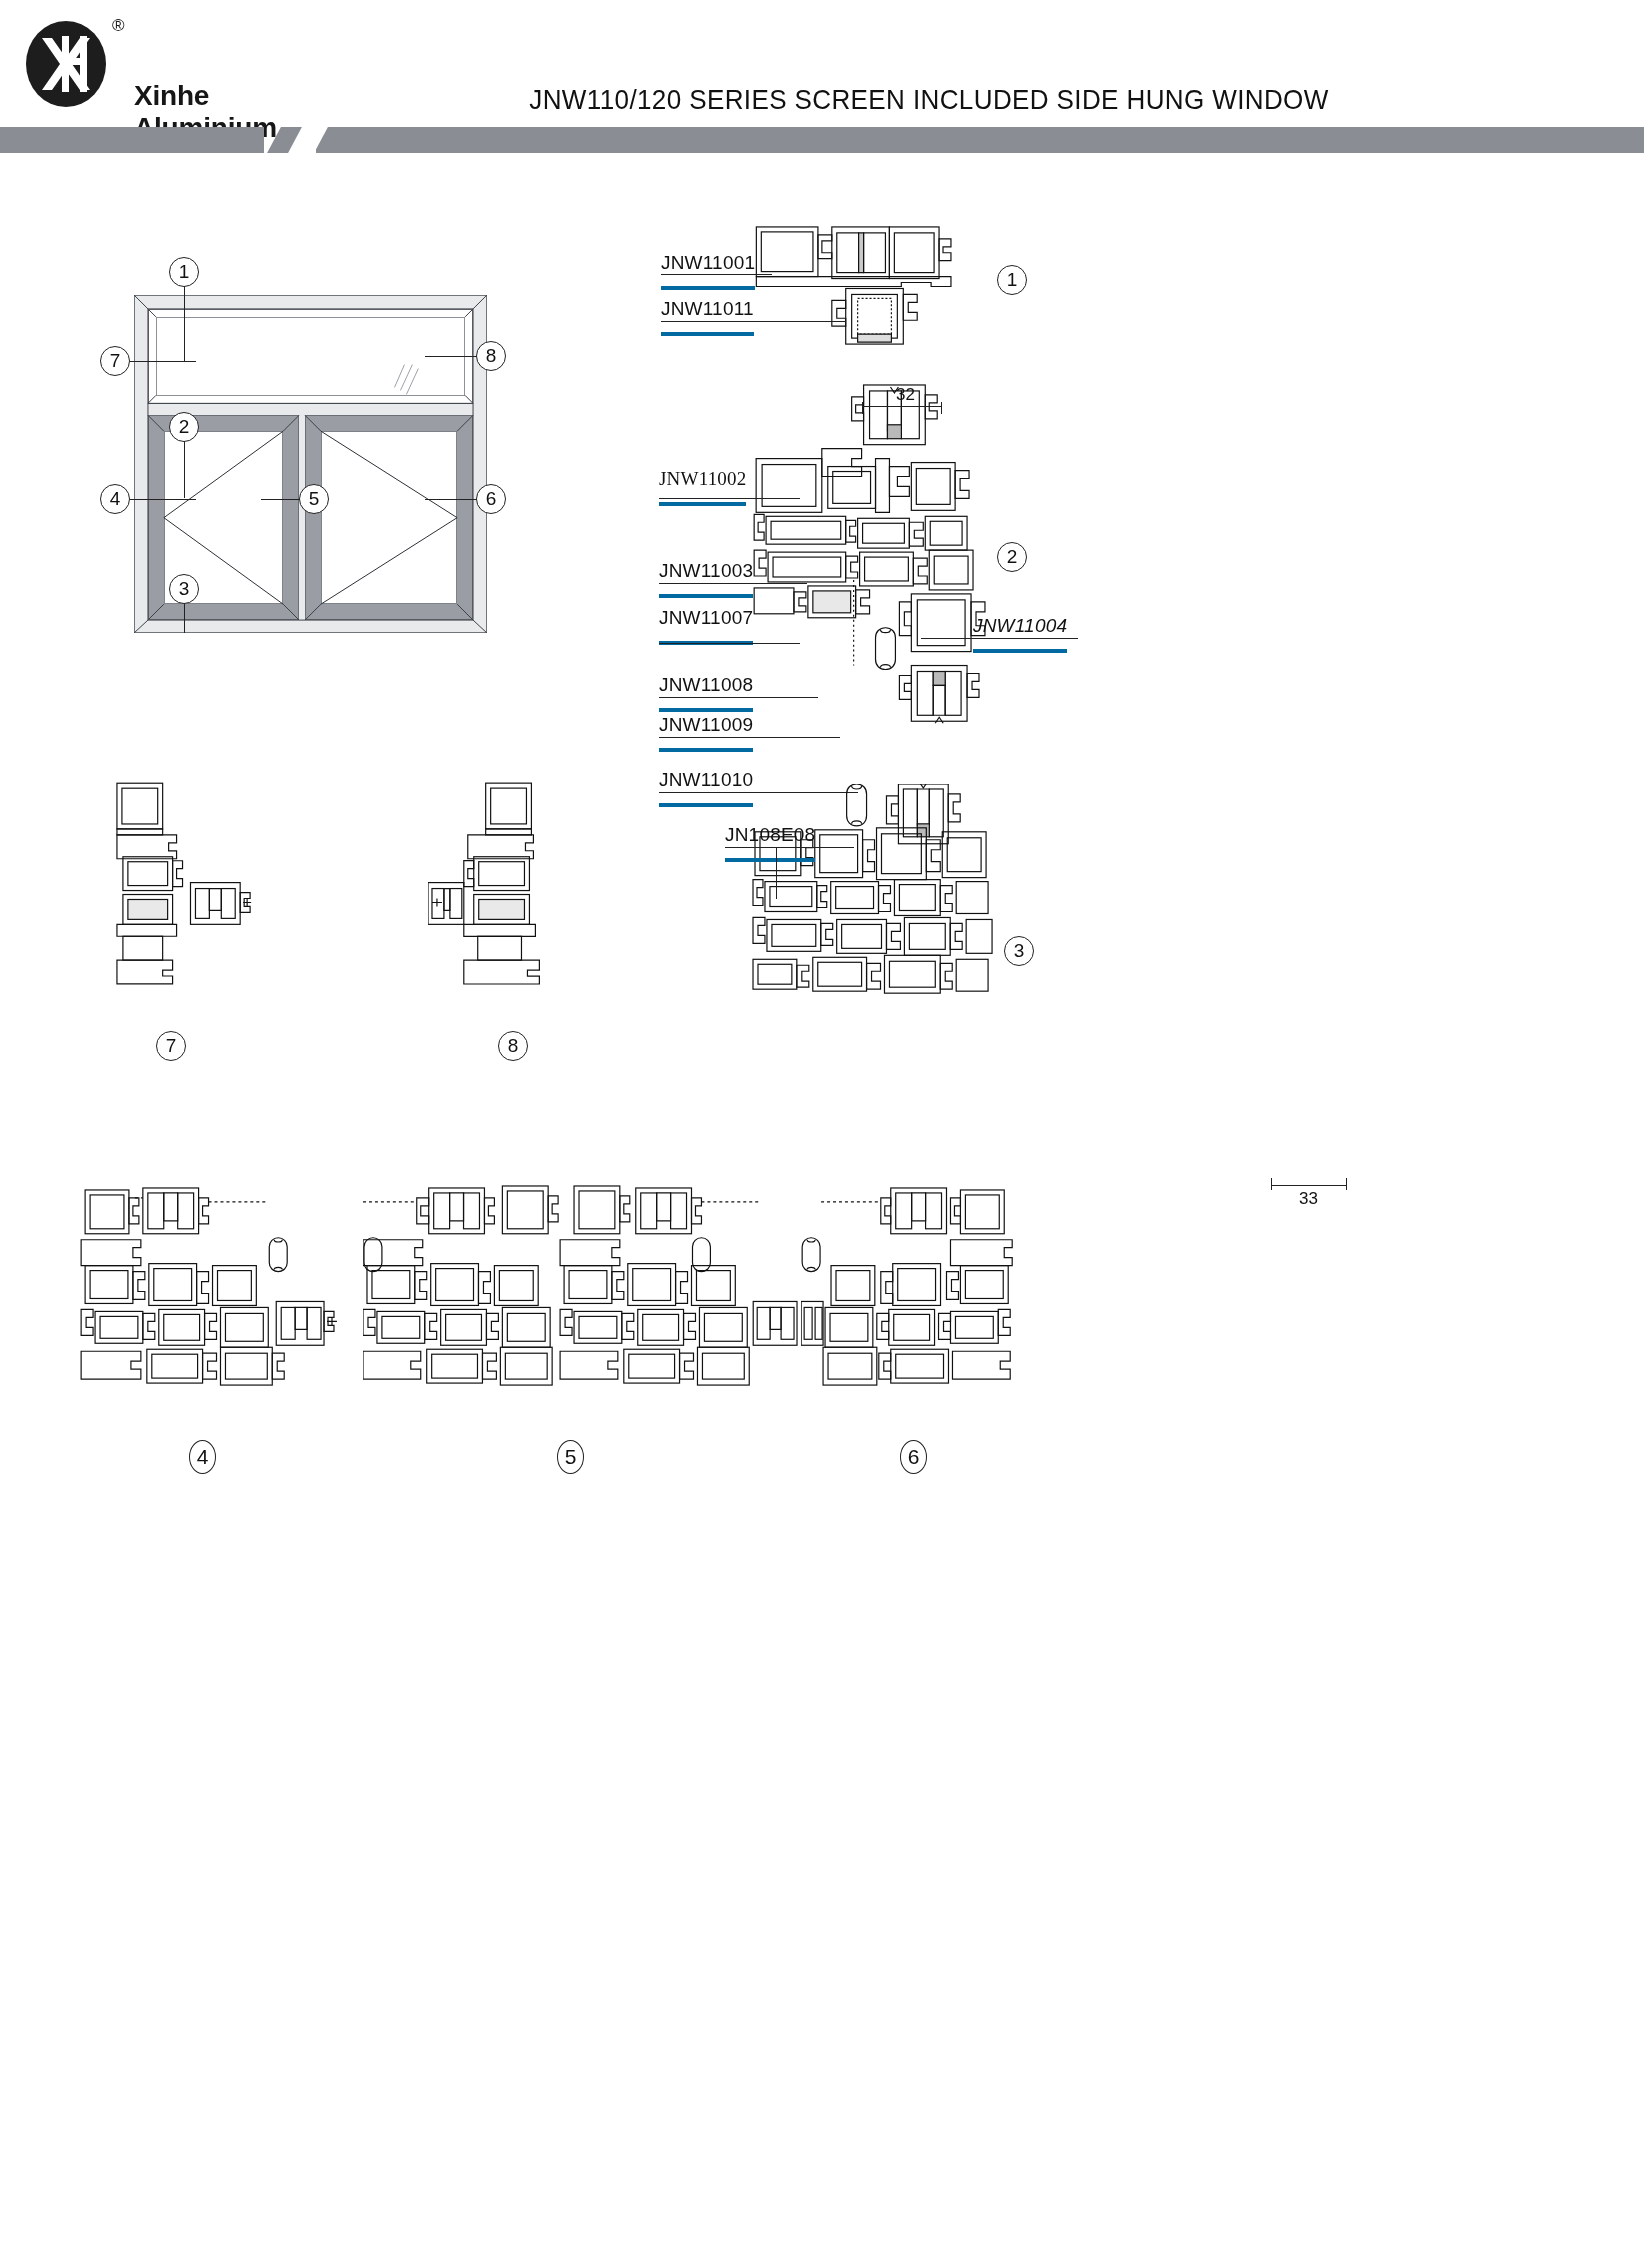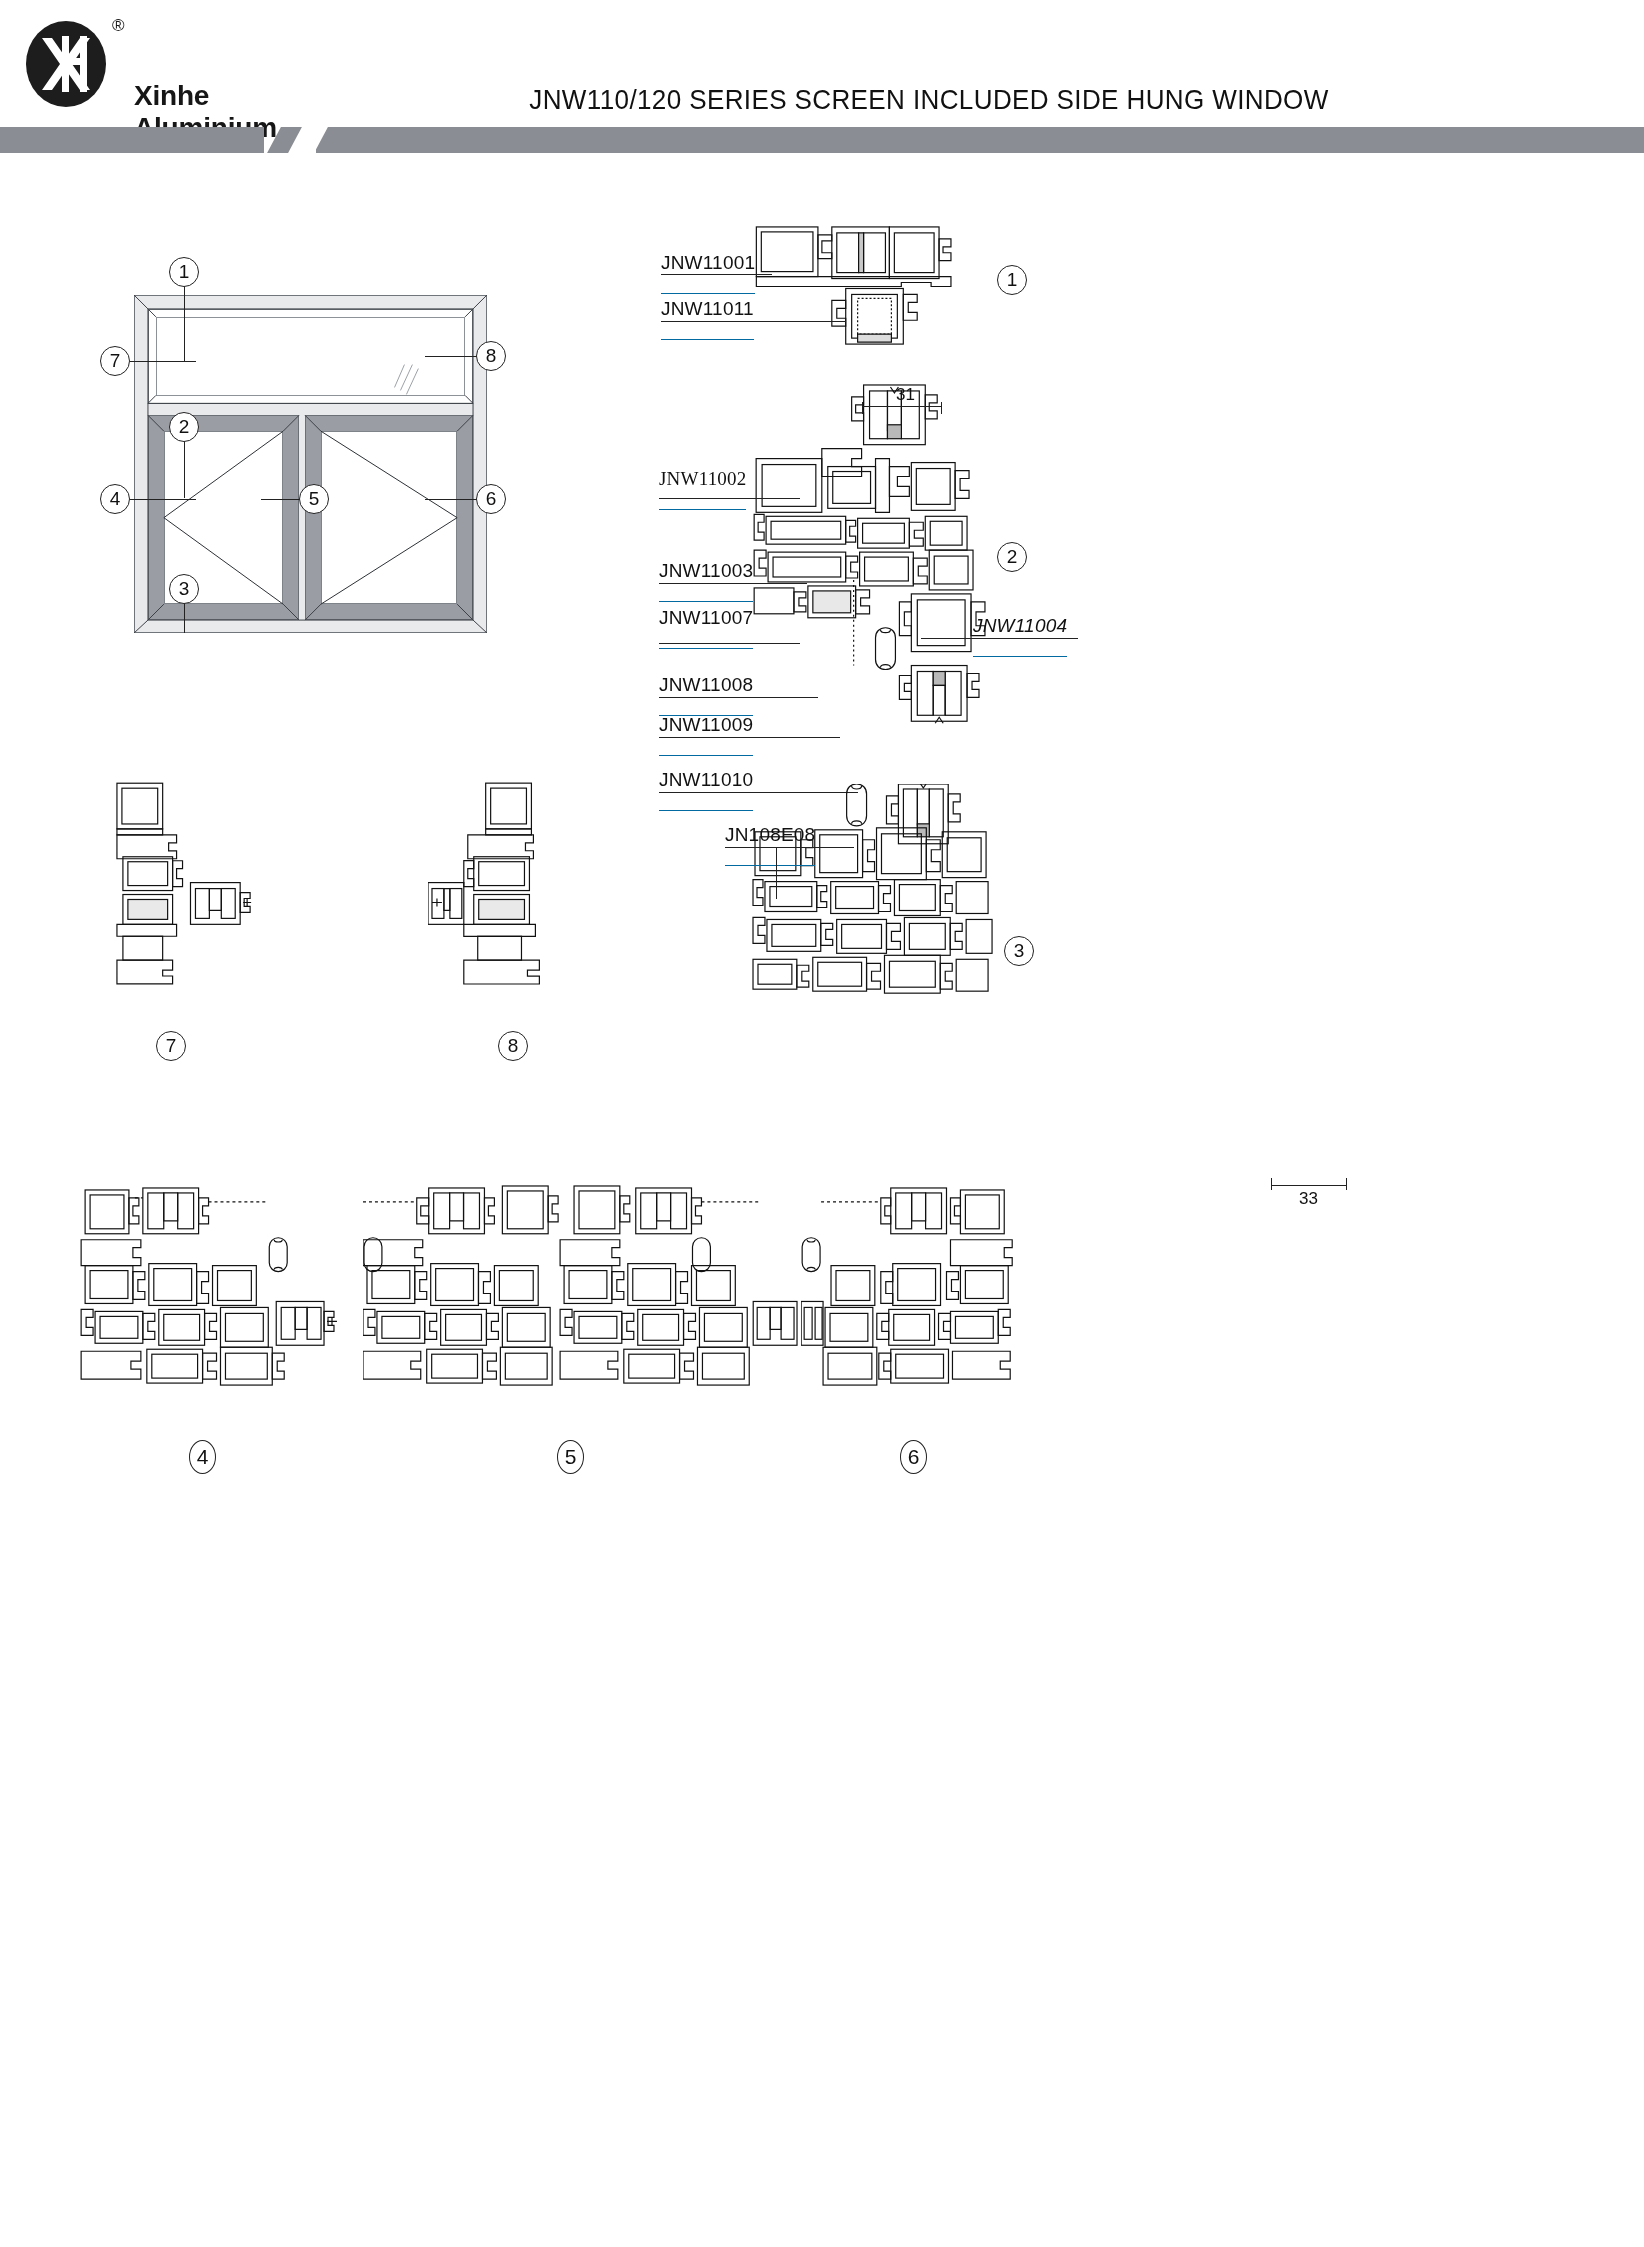--- a/index.html
+++ b/index.html
@@ -31,21 +31,21 @@
   
   .sheet{position:absolute;left:0;top:157px;width:1645px;height:2090px;background:#fff;}
   .bubble{position:absolute;border:1.6px solid #222;border-radius:50%;
           display:flex;align-items:center;justify-content:center;font-size:19px;color:#111;background:#fff;
           width:30px;height:30px;box-sizing:border-box;}
   .bubble.oval{border-radius:50%;width:27px;height:34px;font-size:21px;}
   .lead{position:absolute;background:#222;}
   .lead.h{height:1px;}
   .lead.v{width:1px;}
   .plabel{position:absolute;font-size:19px;color:#111;white-space:nowrap;letter-spacing:0.2px;}
-  .plabel.ul{border-bottom:1px solid #0369a1;padding-bottom:19px;}
+  .plabel.ul{border-bottom:4px solid #0369a1;padding-bottom:12px;}
   .dim{position:absolute;font-size:17px;color:#111;}
 
   
   .win{position:absolute;left:134px;top:138px;width:353px;height:338px;}
   .win .outer{position:absolute;left:0;top:0;width:353px;height:338px;background:#e9eaec;border:1px solid #70757c;box-sizing:border-box;}
   .win .inner-top{position:absolute;left:14px;top:14px;width:325px;height:95px;background:#fff;border:1px solid #6d7279;box-sizing:border-box;}
   .win .top-glass{position:absolute;left:22px;top:22px;width:309px;height:79px;background:#fff;border:1px solid #8d9299;box-sizing:border-box;}
   .win .sash{position:absolute;background:#9a9ea4;border:1px solid #6b7077;box-sizing:border-box;}
   .win .sash-l{left:14px;top:120px;width:151px;height:205px;}
   .win .sash-r{left:171px;top:120px;width:168px;height:205px;}
@@ -250,21 +250,21 @@
         <rect x="210" y="292" width="16" height="44"></rect>
         <rect x="198" y="292" width="12" height="14" fill="#b9b9b9"></rect>
         <path d="M198 306 h12 v30 h-12 z"></path>
         <path d="M200 344 l4 -6 l4 6"></path>
         <path d="M232 294 h12 v8 h-7 v8 h7 v8 h-12 z"></path>
         <path d="M164 296 h12 v8 h-7 v8 h7 v8 h-12 z"></path>
       </g>
     </svg>
   </div>
 
-  <div class="dim" style="left:896px;top:228px;">31</div>
+  <div class="dim" style="left:896px;top:228px;">32</div>
   <div class="lead h" style="left:862px;top:249px;width:80px;"></div>
   <div class="lead v" style="left:862px;top:245px;height:12px;"></div>
   <div class="lead v" style="left:941px;top:245px;height:12px;"></div>
 
   <div class="dim" style="left:1299px;top:1032px;">33</div>
   <div class="lead h" style="left:1271px;top:1028px;width:76px;"></div>
   <div class="lead v" style="left:1271px;top:1021px;height:12px;"></div>
   <div class="lead v" style="left:1346px;top:1021px;height:12px;"></div>
 
   <div class="plabel ul" style="left:659px;top:311px;font-family:Liberation Serif, serif;">JNW11002</div>

